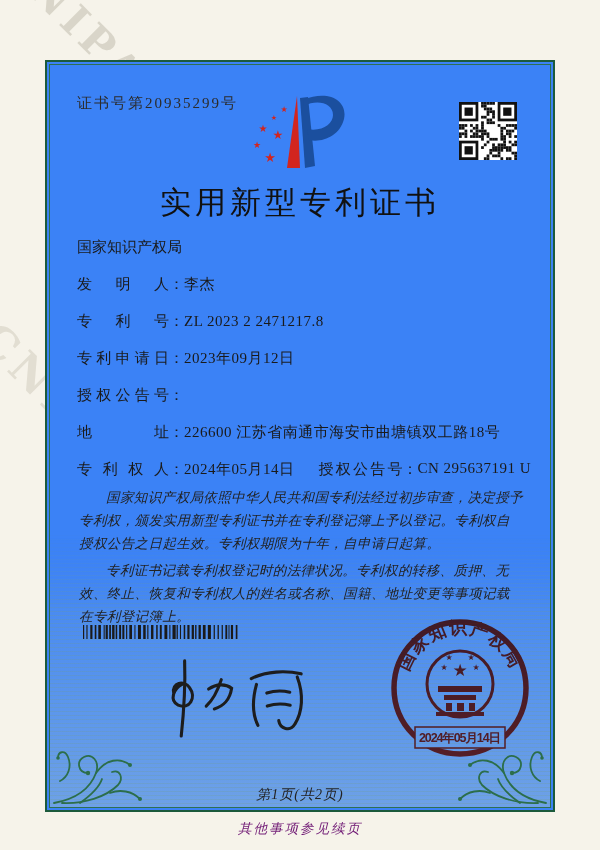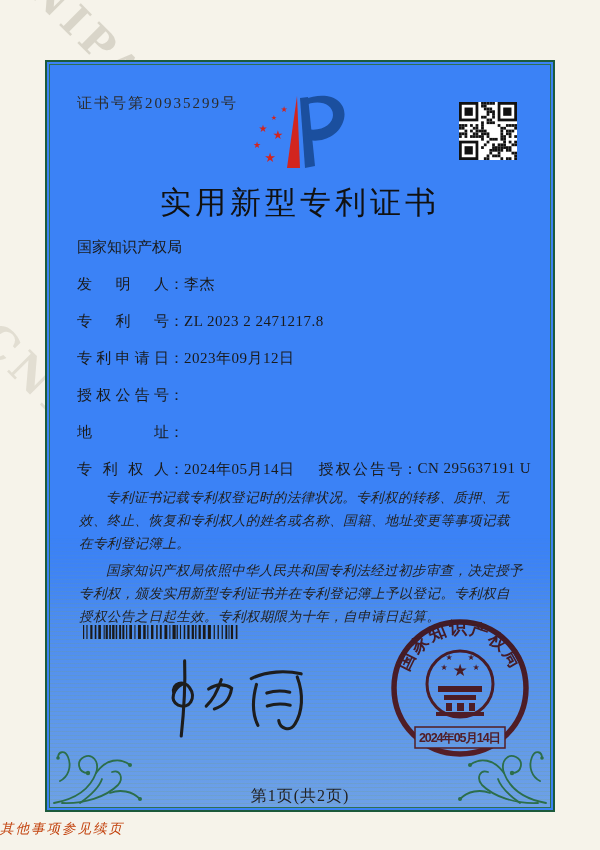--- a/index.html
+++ b/index.html
@@ -56,24 +56,24 @@
   .bodytext{
     position:absolute; left:32px; right:30px; top:424px;
     font-size:13.5px; line-height:1.72; font-style:italic; color:#222;
   }
   .bodytext p{margin:0 0 3px 0; text-indent:2em; letter-spacing:0.4px;}
   .barcode{position:absolute; left:36px; top:563px;}
   .sig-block{position:absolute; left:40px; top:618px; font-family:"Liberation Sans", sans-serif; font-size:15px; color:#161616;}
   .sig-block div{margin-bottom:9px;}
   .signature{position:absolute; left:105px; top:590px; transform:rotate(-2deg);}
   .seal{position:absolute; left:333px; top:546px; mix-blend-mode:multiply; opacity:0.95;}
-  .pageno{position:absolute; left:0; width:100%; top:724px; text-align:center; font-size:16px; color:#222; letter-spacing:1px;}
+  .pageno{position:absolute; left:0; width:100%; top:724px; text-align:center; font-size:14px; color:#222; letter-spacing:1px;font-style:italic;}
   .footer-note{
-    position:absolute; left:0; top:820px; width:100%; 
-    font-size:13.5px; font-style:italic; color:#c2410c; letter-spacing:2px;
+    position:absolute; left:0; top:820px; width:100%; text-align:center;
+    font-size:13.5px; font-style:italic; color:#701a75; letter-spacing:2px;
   }
   .corner{position:absolute; bottom:3px; pointer-events:none;}
   .corner.left{left:3px;}
   .corner.right{right:3px; transform:scaleX(-1);}
 </style>
 </head>
 <body>
 
 <div class="page">
 
@@ -295,36 +295,37 @@
           <span class="fcolon">：</span>
           <span class="fvalue">2023年09月12日</span>
       </div>
       <div class="frow">
         <span class="flabel">授权公告号</span>
           <span class="fcolon">：</span>
       </div>
       <div class="frow">
         <span class="flabel">地址</span>
           <span class="fcolon">：</span>
+          <span class="fvalue">226600 江苏省南通市海安市曲塘镇双工路18号</span>
       </div>
       <div class="frow">
         <span class="flabel">专利权人</span>
           <span class="fcolon">：</span>
           <span class="fvalue">2024年05月14日</span>
         <span class="fgroup2">
           <span class="flabel">授权公告号</span>
             <span class="fcolon">：</span>
             <span class="fvalue">CN 295637191 U</span>
         </span>
       </div>
     </div>
 
     <div class="bodytext">
+      <p>国家知识产权局依照中华人民共和国专利法经过初步审查，决定授予专利权，颁发实用新型专利证书并在专利登记簿上予以登记。专利权自授权公告之日起生效。专利权期限为十年，自申请日起算。</p>
       <p>专利证书记载专利权登记时的法律状况。专利权的转移、质押、无效、终止、恢复和专利权人的姓名或名称、国籍、地址变更等事项记载在专利登记簿上。</p>
-      <p>国家知识产权局依照中华人民共和国专利法经过初步审查，决定授予专利权，颁发实用新型专利证书并在专利登记簿上予以登记。专利权自授权公告之日起生效。专利权期限为十年，自申请日起算。</p>
     </div>
 
     <svg class="barcode" width="156" height="14" viewBox="0 0 156 14">
       <g id="barcode-bars" fill="#1a1a1a">
           <rect x="0.00" y="0" width="1.20" height="14"></rect>
           <rect x="3.40" y="0" width="1.15" height="14"></rect>
           <rect x="7.29" y="0" width="2.16" height="14"></rect>
           <rect x="11.73" y="0" width="1.63" height="14"></rect>
           <rect x="15.32" y="0" width="2.59" height="14"></rect>
           <rect x="20.63" y="0" width="1.06" height="14"></rect>

